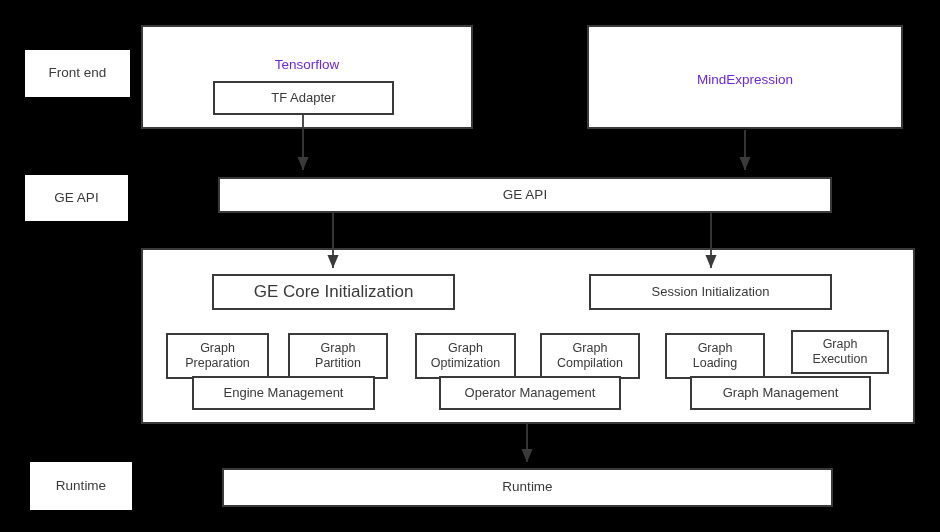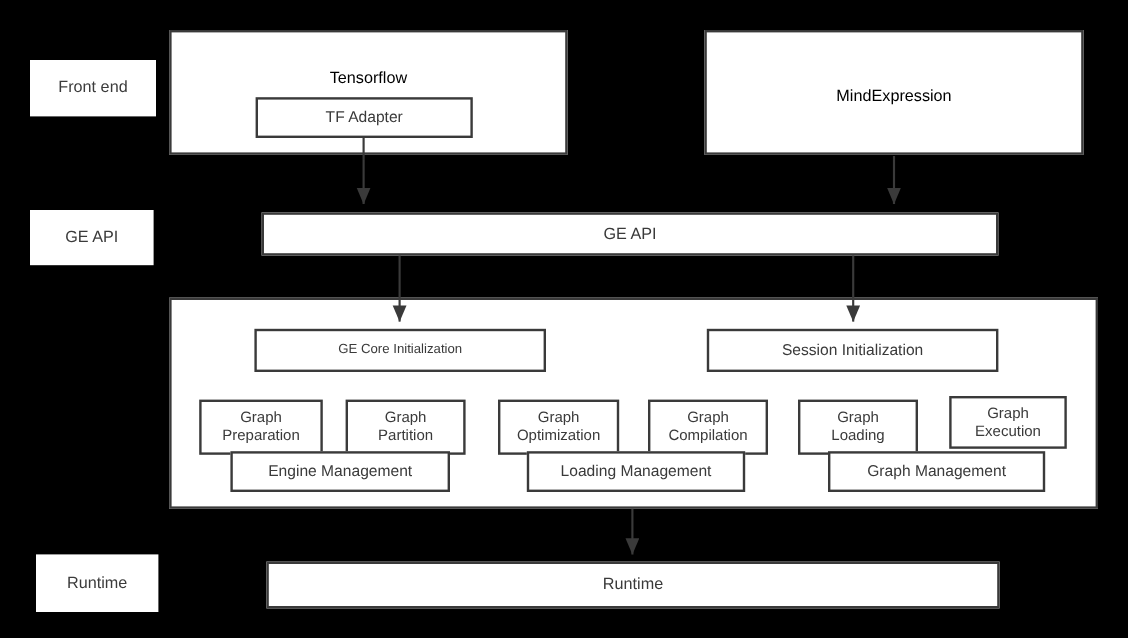--- a/index.html
+++ b/index.html
@@ -42,21 +42,21 @@
     border: 2px solid #3a3a3a;
     background: #ffffff;
     align-items: flex-start;
     justify-content: center;
   }
   .panel-title {
     position: absolute;
     width: 100%;
     text-align: center;
     font-size: 13.5px;
-    color: #000000;
+    color: #6d28d9;
   }
   .bar-label {
     font-size: 13.5px;
   }
   .cell-label {
     font-size: 12.5px;
     white-space: pre-line;
     margin-top: 12px;
   }
   
@@ -97,21 +97,21 @@
   <div class="box panel" style="left:587px; top:25px; width:316px; height:104px;">
     <div class="panel-title" style="top:45px;">MindExpression</div>
   </div>
 
   <div class="box framed bar-label" style="left:218px; top:177px; width:614px; height:36px;">
     <span>GE API</span>
   </div>
 
   <div class="box panel" style="left:141px; top:248px; width:774px; height:176px;"></div>
 
-  <div class="box framed" style="left:212px; top:274px; width:243px; height:36px; font-size:11px;">
+  <div class="box framed" style="left:212px; top:274px; width:243px; height:36px; font-size:17px;">
     <span>GE Core Initialization</span>
   </div>
   <div class="box framed" style="left:589px; top:274px; width:243px; height:36px; font-size:13px;">
     <span>Session Initialization</span>
   </div>
 
   <div class="box framed cell-label" style="left:166px; top:321px; width:103px; height:46px;">
     <span>Graph
 Preparation</span>
   </div>
@@ -133,21 +133,21 @@
   </div>
   <div class="box framed cell-label" style="left:791px; top:318px; width:98px; height:44px;">
     <span>Graph
 Execution</span>
   </div>
 
   <div class="box framed" style="left:192px; top:376px; width:183px; height:34px; font-size:13px;">
     <span>Engine Management</span>
   </div>
   <div class="box framed" style="left:439px; top:376px; width:182px; height:34px; font-size:13px;">
-    <span>Loading Management</span>
+    <span>Operator Management</span>
   </div>
   <div class="box framed" style="left:690px; top:376px; width:181px; height:34px; font-size:13px;justify-content:center;">
     <span>Graph Management</span>
   </div>
 
   <div class="box framed bar-label" style="left:222px; top:468px; width:611px; height:39px;">
     <span>Runtime</span>
   </div>
 
   <svg id="arrows" viewBox="0 0 940 532" xmlns="http://www.w3.org/2000/svg">

